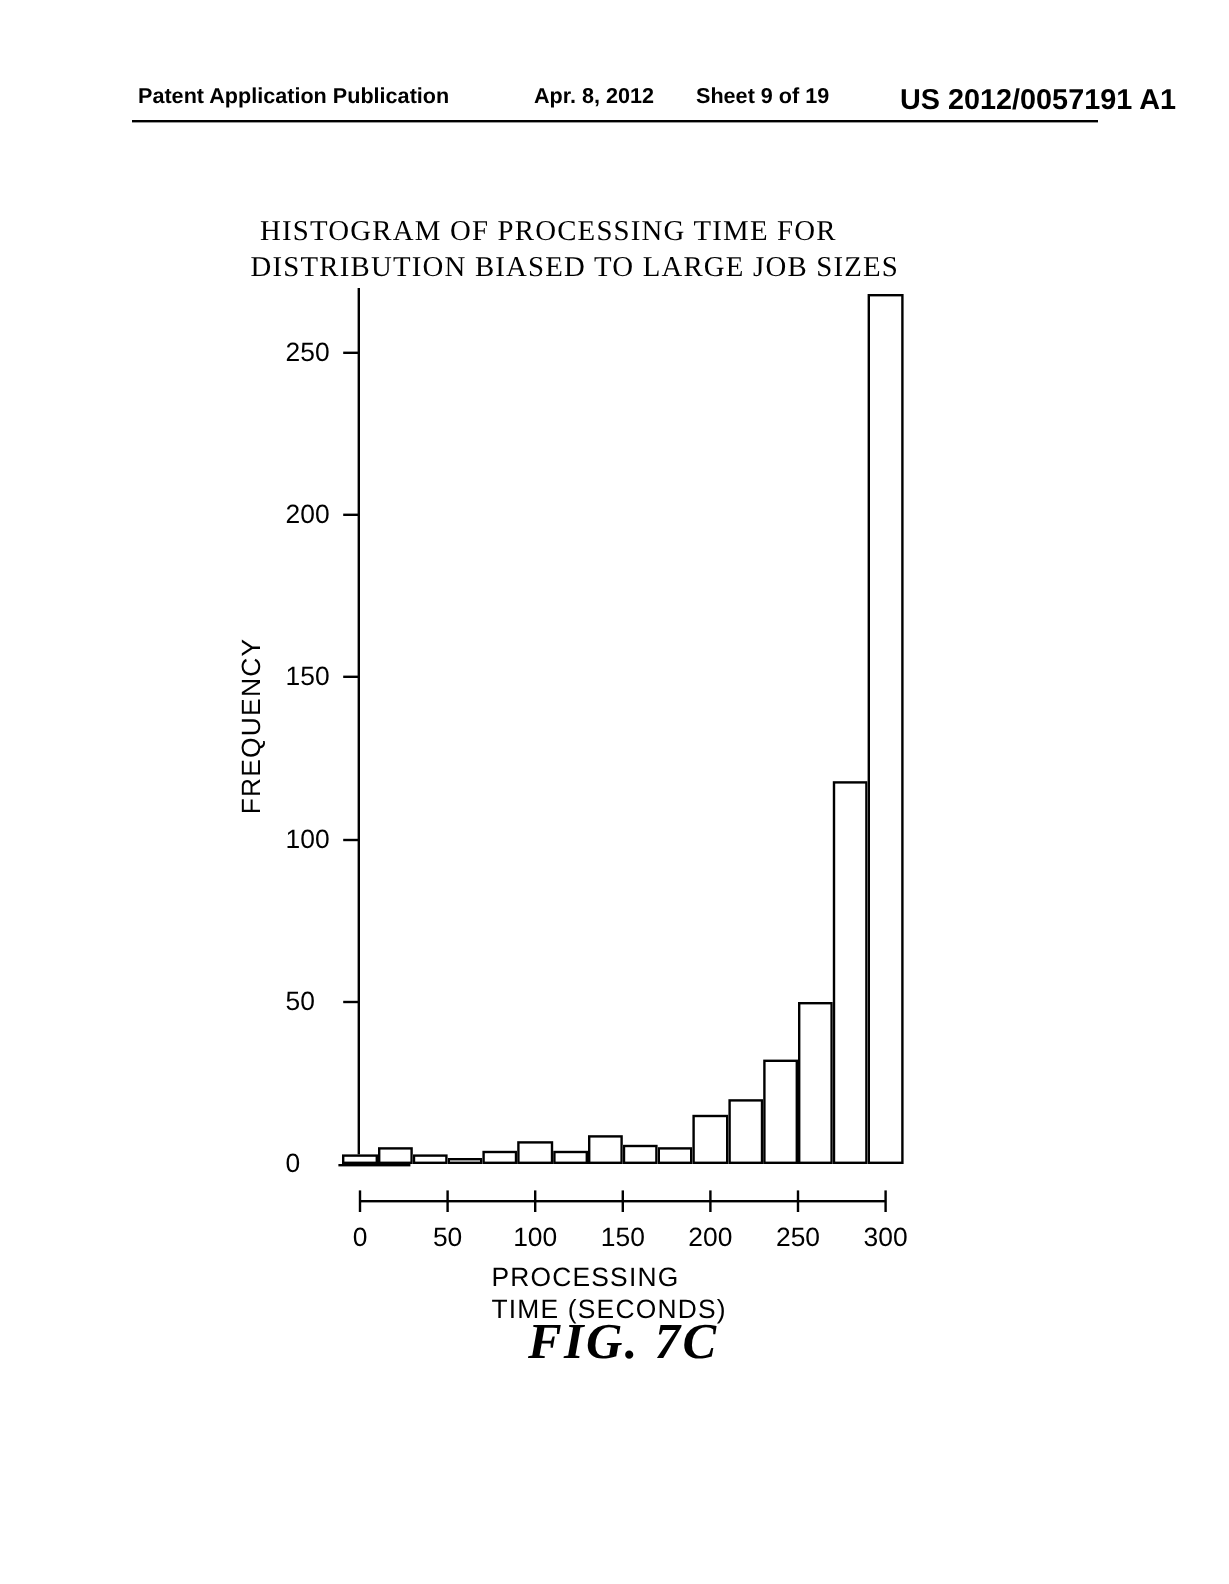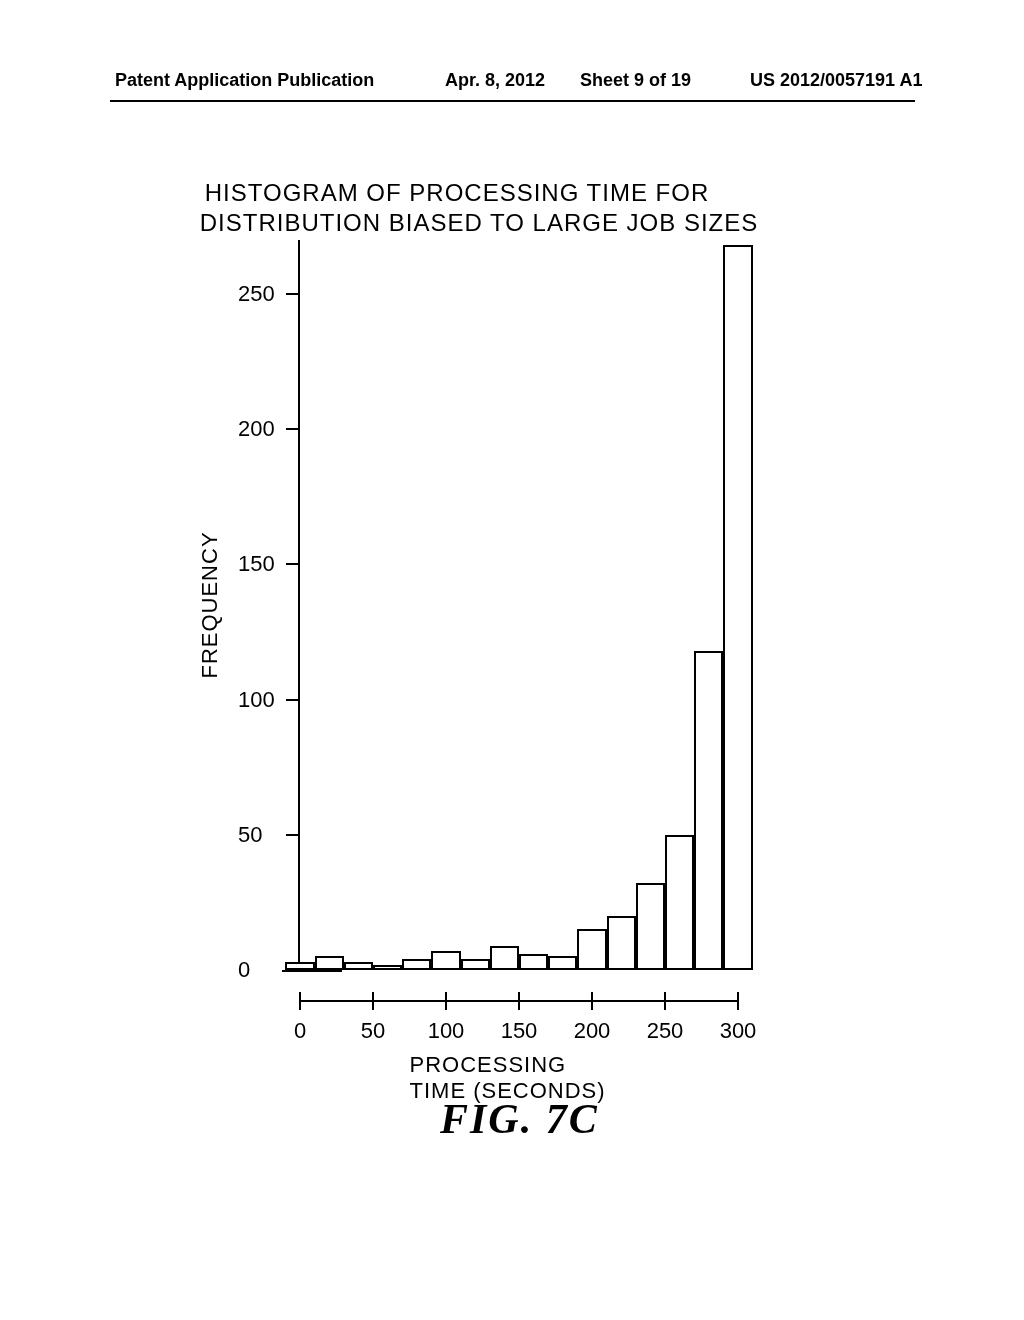--- a/index.html
+++ b/index.html
@@ -16,37 +16,37 @@
     position: absolute;
     top: 70px;
     left: 0;
     right: 0;
     font-weight: bold;
     font-size: 18px;
   }
   .header-left { position: absolute; left: 115px; }
   .header-date { position: absolute; left: 445px; }
   .header-sheet { position: absolute; left: 580px; }
-  .header-pub { position: absolute; left: 750px; font-size: 18px; }
+  .header-pub { position: absolute; left: 750px; font-size: 24px; }
   .header-rule {
     position: absolute;
     top: 100px;
     left: 110px;
     width: 805px;
     height: 2px;
     background: #000;
   }
 
   .chart-title {
     position: absolute;
     top: 178px;
     left: 0;
     right: 110px;
     text-align: center;
-    font-family: Liberation Sans, sans-serif;
+    font-family: Liberation Serif, serif;
     font-stretch: condensed;
     font-size: 24px;
     letter-spacing: 1px;
     line-height: 1.25;
   }
   .chart-title .t2 { display:block;padding-left:44px; }
 
   
   .plot {
     position: absolute;

